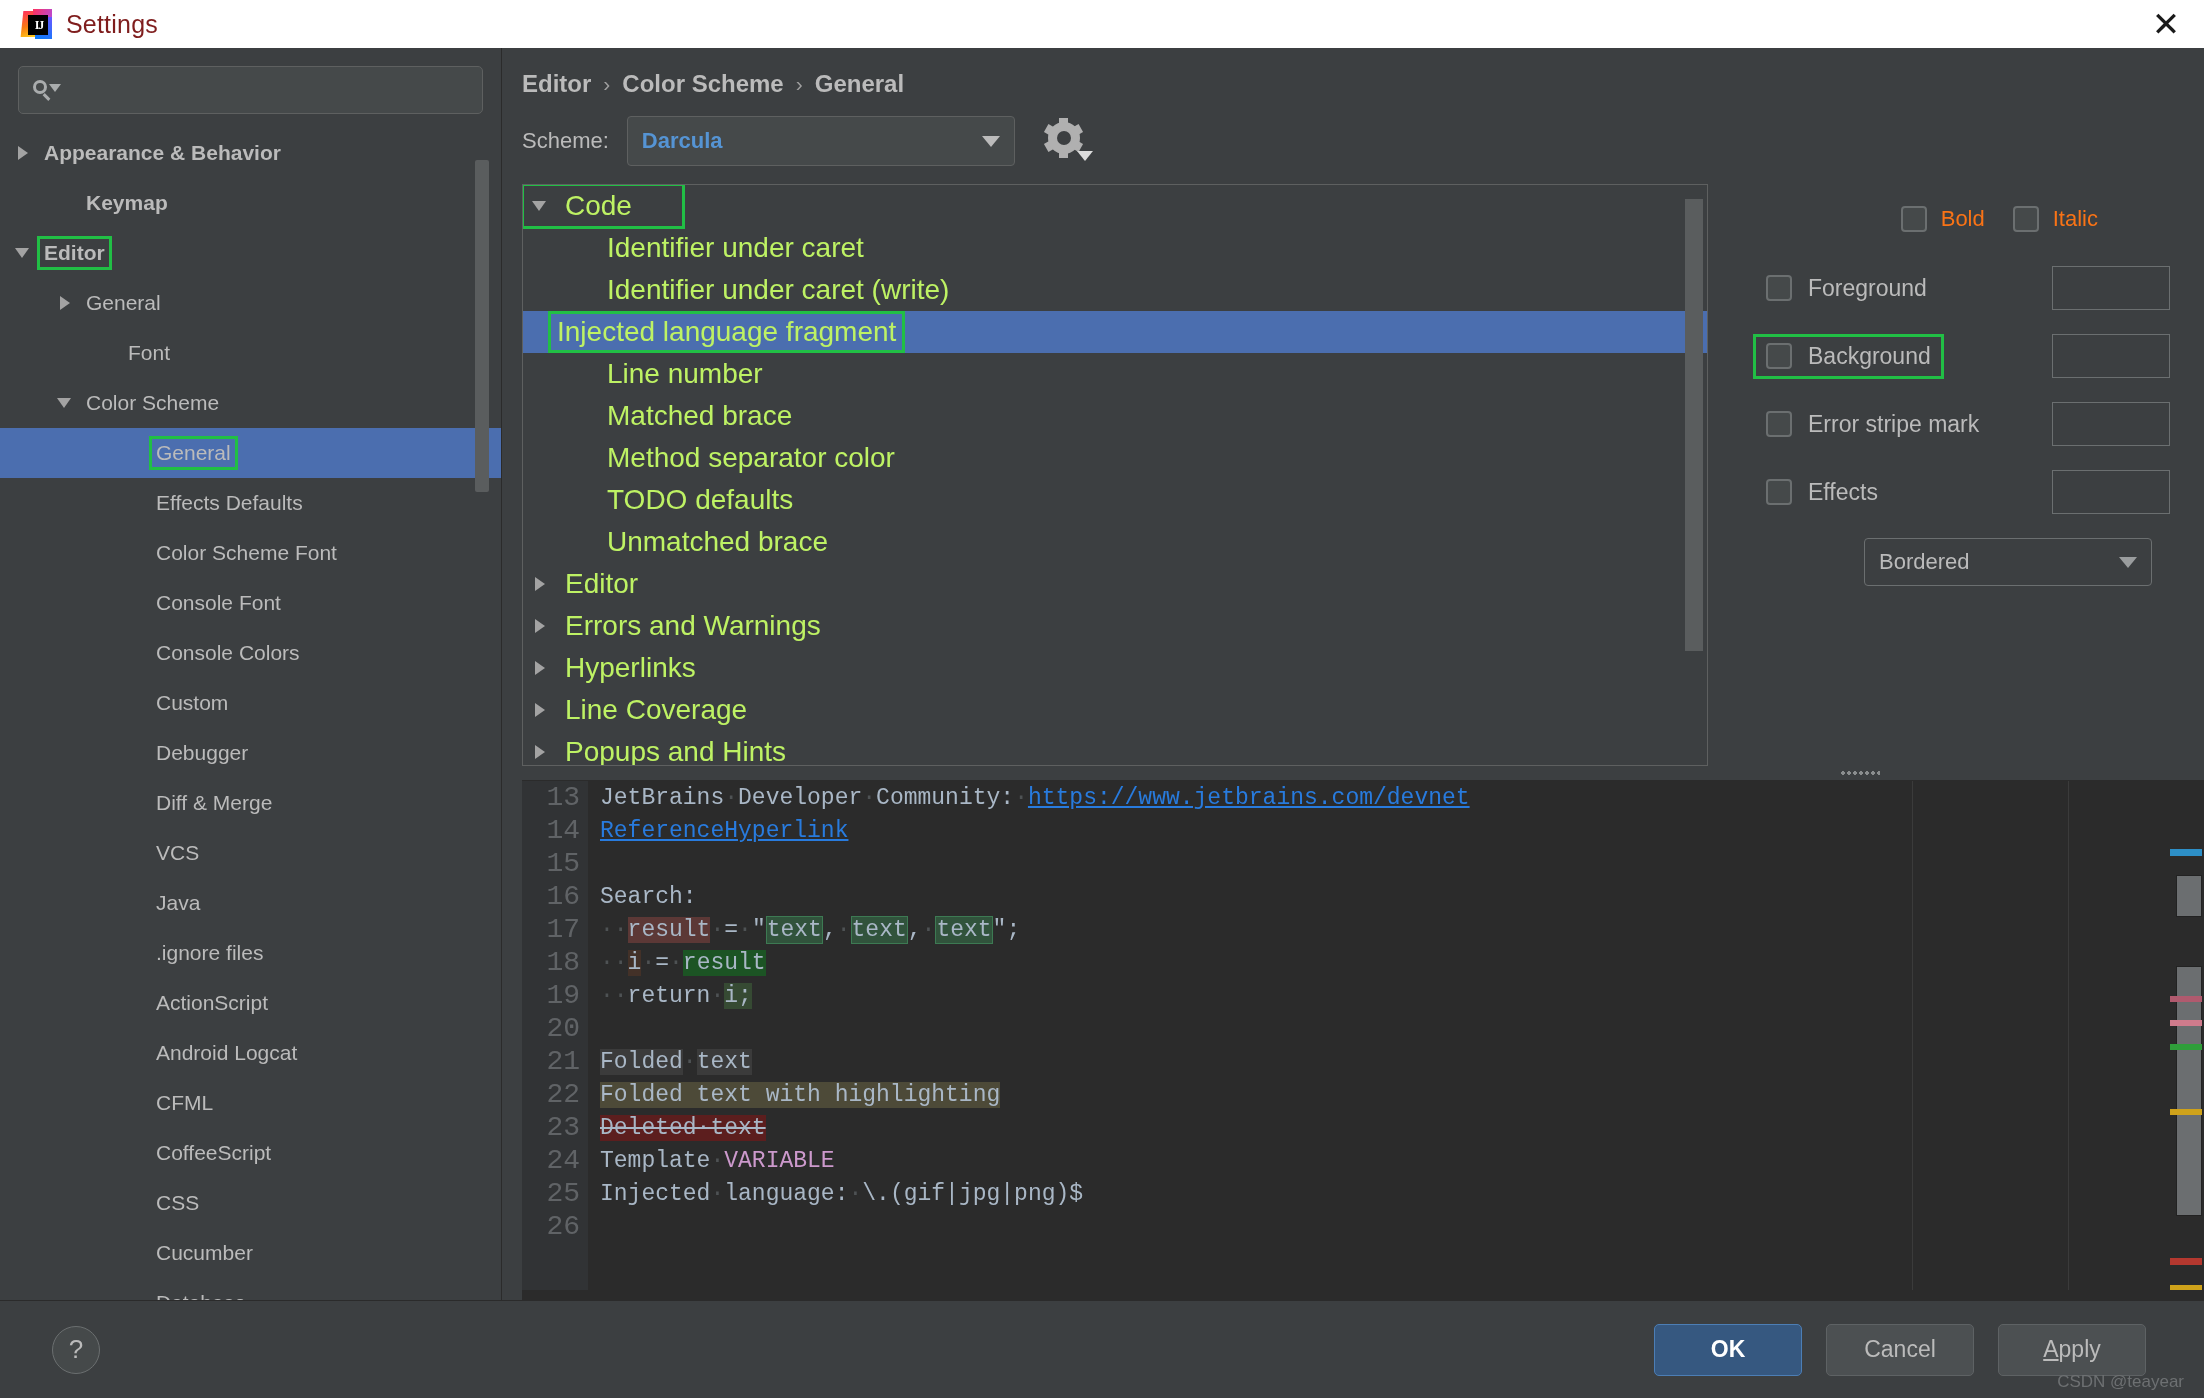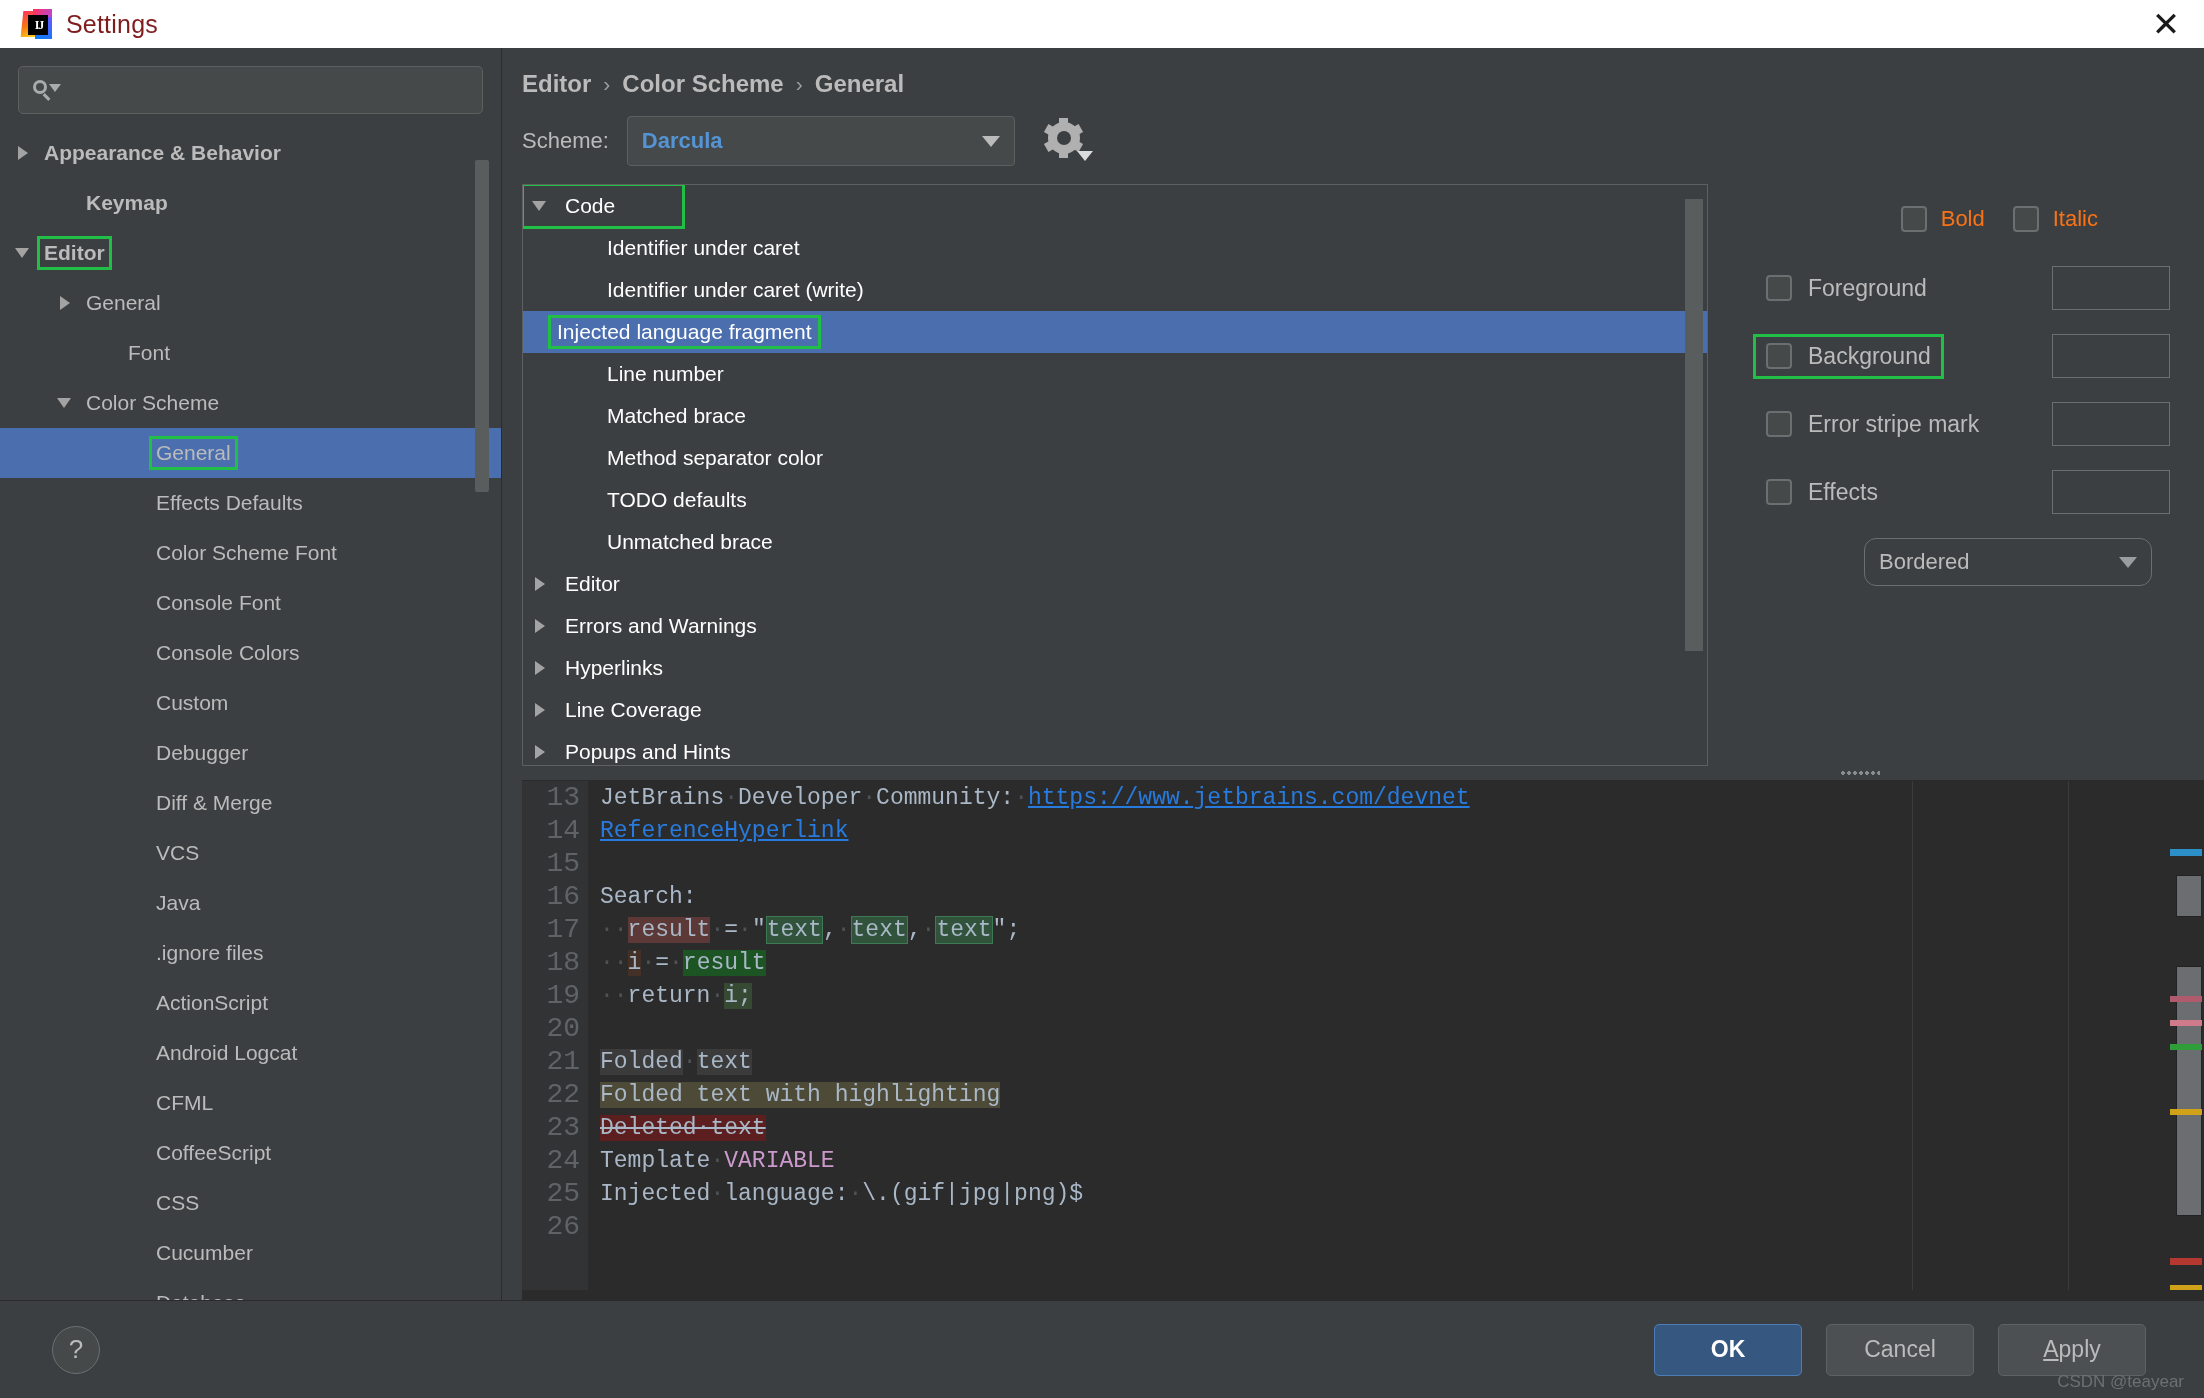--- a/index.html
+++ b/index.html
@@ -117,21 +117,21 @@
   .gear .hole { position: absolute; left: 14px; top: 12px; width: 14px; height: 14px; background: #3c3f41; border-radius: 50%; z-index: 3; }
   .gear .cv { position: absolute; right: -6px; bottom: 2px; border-left: 8px solid transparent; border-right: 8px solid transparent; border-top: 10px solid #dcdcdc; z-index: 4; }
 
   .upper { display: flex; flex: 0 0 582px; min-height: 0; padding: 0 0 0 20px; }
 
   
   .scheme-tree-wrap {
     flex: 0 0 1186px; background: #3c3f41; border: 1px solid #5e6060;
     position: relative; overflow: hidden;
   }
-  .ct-row { height: 42px; display: flex; align-items: center; color: #ffffff; font-size: 21px; white-space: nowrap; cursor: pointer; }
+  .ct-row { height: 42px; display: flex; align-items: center; color: #bef264; font-size: 28px; white-space: nowrap; cursor: pointer; }
   .ct-row.selected { background: #4b6eaf; padding-left: 28px; }
   .ct-indent0 { padding-left: 8px; }
   .ct-indent1 { padding-left: 78px; }
   .ct-arrow { width: 28px; flex: 0 0 28px; position: relative; }
   .ct-arrow.right::before { content:""; position:absolute; left:4px; top:50%; transform:translateY(-50%); border-left:10px solid #a3a3a3; border-top:7px solid transparent; border-bottom:7px solid transparent; }
   .ct-arrow.down::before { content:""; position:absolute; left:1px; top:50%; transform:translateY(-50%); border-top:10px solid #a3a3a3; border-left:7px solid transparent; border-right:7px solid transparent; }
   .ct-label { padding: 2px 6px; display: inline-block; }
   .ct-label.hl { outline: 3px solid #21bf45; }
   .ct-box-hl { outline: 3px solid #21bf45; outline-offset: -1px; }
   .ct-scroll { position: absolute; right: 4px; top: 14px; width: 18px; height: 452px; background: #5a5d5e; }
@@ -144,21 +144,21 @@
     width: 26px; height: 26px; border: 2px solid #6b6f70; border-radius: 4px; background: #45494a;
     flex: 0 0 26px;
   }
   .attr-row { display: flex; align-items: center; margin-bottom: 24px; }
   .attr-left { display: flex; align-items: center; gap: 16px; padding: 6px 10px; }
   .attr-left.hl { outline: 3px solid #21bf45; }
   .attr-left span { color: #bbbbbb; font-size: 23px; }
   .swatch { margin-left: auto; width: 118px; height: 44px; border: 1px solid #6b6f70; background: #3c3f41; cursor: pointer; }
   .effects-select {
     margin-left: auto; margin-right: 0; width: 288px; height: 48px; background: #3c3f41;
-    border: 1px solid #6b6f70; border-radius: 12px; display: flex; align-items: center;
+    border: 1px solid #6b6f70; border-radius: 4px; display: flex; align-items: center;
     padding: 0 14px; color: #bbbbbb; font-size: 22px; cursor: pointer;
   }
   .effects-select .cv { margin-left: auto; border-left: 9px solid transparent; border-right: 9px solid transparent; border-top: 11px solid #9a9d9e; }
   .effects-wrap { display: flex; justify-content: flex-end; padding-right: 18px; margin-top: 18px; }
 
   
   .preview-sep { height: 14px; position: relative; }
   .grip { position: absolute; left: 1338px; top: 4px; width: 40px; height: 6px;
     background-image: radial-gradient(#8a8d8e 40%, transparent 42%);
     background-size: 6px 6px; }

